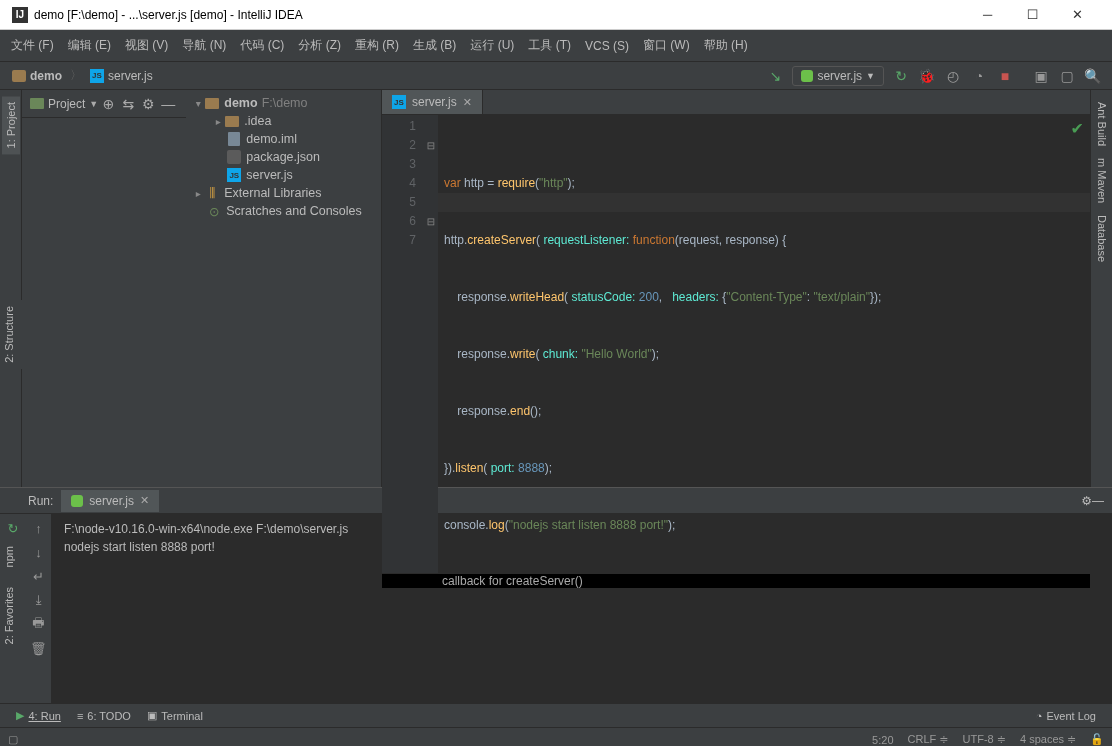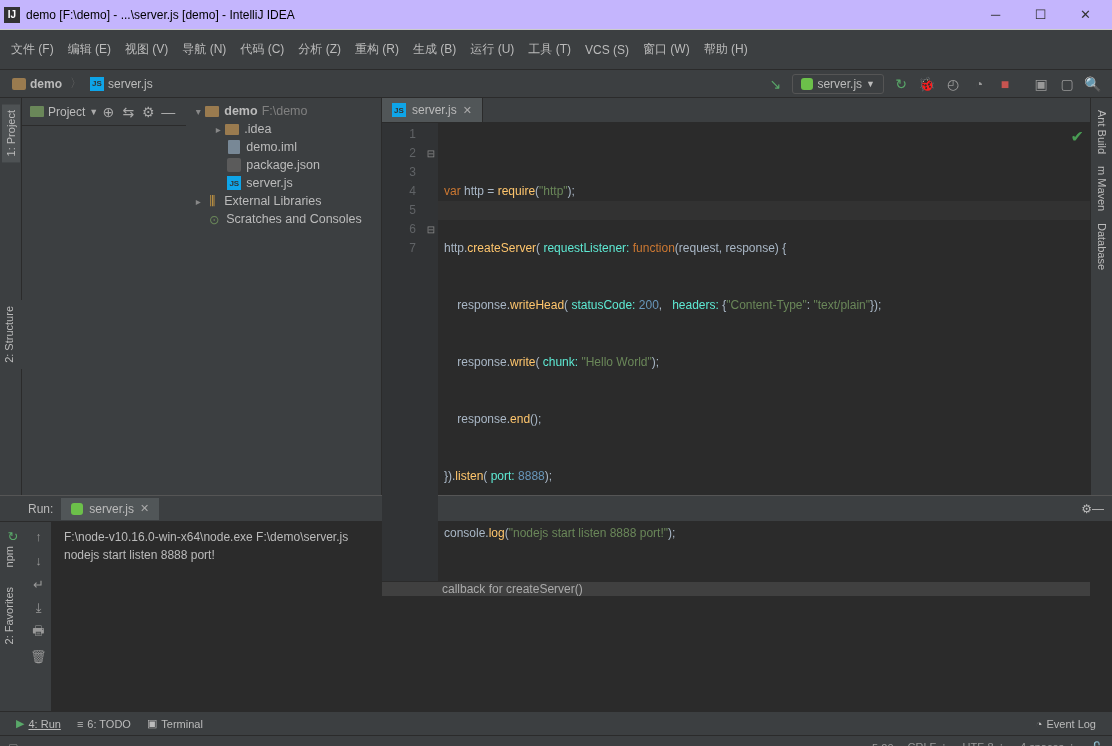--- a/index.html
+++ b/index.html
@@ -1,22 +1,22 @@
 <!DOCTYPE html>
 <html><head>
 <meta charset="utf-8">
 <style>
 * { margin: 0; padding: 0; box-sizing: border-box; font-family: "Segoe UI", sans-serif; }
 body { background: #3c3f41; color: #bbbbbb; font-size: 12px; overflow: hidden; width: 1112px; height: 746px; }
-.titlebar { background: #c4b5fd; color: #000; height: 30px; display: flex; align-items: center; padding: 0 4px; font-size: 12px; border-bottom: 1px solid #ccc; }
+.titlebar { background: #ffffff; color: #000; height: 30px; display: flex; align-items: center; padding: 0 12px; font-size: 12px; border-bottom: 1px solid #ccc; }
 .titlebar .appicon { width: 16px; height: 16px; background: #333; display: inline-flex; align-items: center; justify-content: center; color: #fff; font-size: 10px; font-weight: bold; margin-right: 6px; }
 .titlebar .title { flex: 1; }
 .titlebar .winbtns { display: flex; gap: 0; }
 .titlebar .winbtn { width: 45px; height: 28px; display: flex; align-items: center; justify-content: center; font-size: 13px; color: #333; cursor: pointer; }
-.menubar { background: #3c3f41; height: 40px; display: flex; align-items: center; padding: 0 4px; font-size: 12px; border-bottom: 1px solid #2b2b2b; }
+.menubar { background: #3c3f41; height: 32px; display: flex; align-items: center; padding: 0 4px; font-size: 12px; border-bottom: 1px solid #2b2b2b; }
 .menubar span { padding: 2px 7px; cursor: pointer; color: #bbbbbb; }
 .navbar { background: #3c3f41; height: 28px; display: flex; align-items: center; padding: 0 6px; border-bottom: 1px solid #2b2b2b; }
 .navbar .crumb { display: flex; align-items: center; gap: 4px; padding: 2px 6px; }
 .navbar .crumb .fic { width: 14px; height: 12px; background: #9a7b4f; border-radius: 2px; }
 .navbar .sep { color: #666; margin: 0 2px; }
 .navbar .spacer { flex: 1; }
 .navbar .tbtn { width: 22px; height: 22px; display: flex; align-items: center; justify-content: center; margin: 0 2px; cursor: pointer; font-size: 14px; }
 .run-config { display: flex; align-items: center; gap: 4px; border: 1px solid #555; border-radius: 3px; padding: 2px 8px; margin: 0 4px; cursor: pointer; }
 .main { display: flex; height: 397px; }
 .leftgutter { width: 22px; background: #3c3f41; border-right: 1px solid #2b2b2b; display: flex; flex-direction: column; align-items: center; padding-top: 6px; }
@@ -48,21 +48,21 @@
 .foldg div { height: 19px; text-align: center; }
 .codebody { flex: 1; padding: 2px 0 0 6px; white-space: pre; color: #a9b7c6; position: relative; }
 .kw { color: #cc7832; }
 .str { color: #6a8759; }
 .num { color: #6897bb; }
 .fn { color: #ffc66d; margin-top: 20px; }
 .hint { color: #5eead4; font-style: normal; }
 .current-line { position: absolute; left: 0; right: 0; height: 19px; background: #323232; z-index: 0; }
 .codebody .ln { position: relative; z-index: 1; height: 19px; }
 .check { position: absolute; top: 4px; right: 6px; color: #499c54; font-size: 16px; }
-.hintbar { height: 22px; background: #404040; color: #aaa; font-size: 12px; display: flex; padding-left: 60px; border-top: 1px solid #2b2b2b; }
+.hintbar { height: 22px; background: #000000; color: #aaa; font-size: 12px; display: flex; padding-left: 60px; border-top: 1px solid #2b2b2b; }
 .runpanel { height: 216px; background: #2b2b2b; border-top: 1px solid #555; display: flex; flex-direction: column; }
 .runhdr { height: 26px; background: #3c3f41; display: flex; align-items: center; padding: 0 8px; border-bottom: 1px solid #2b2b2b; }
 .runhdr .rtab { display: flex; align-items: center; gap: 6px; background: #515658; padding: 4px 10px; margin-left: 8px; }
 .runhdr .spacer { flex: 1; }
 .runbody { flex: 1; display: flex; }
 .runtools { width: 26px; background: #3c3f41; display: flex; flex-direction: column; align-items: center; padding-top: 4px; gap: 4px; }
 .runtools2 { width: 26px; background: #3c3f41; display: flex; flex-direction: column; align-items: center; padding-top: 4px; gap: 4px; border-right: 1px solid #2b2b2b; }
 .runtools .rtb, .runtools2 .rtb { width: 20px; height: 20px; cursor: pointer; display: flex; align-items: center; justify-content: center; font-size: 13px; }
 .console { flex: 1; padding: 6px 12px; font-family: Consolas, monospace; font-size: 12px; line-height: 18px; color: #bbb; }
 .bottombar { height: 24px; background: #3c3f41; border-top: 1px solid #2b2b2b; display: flex; align-items: center; padding: 0 8px; font-size: 11px; }

